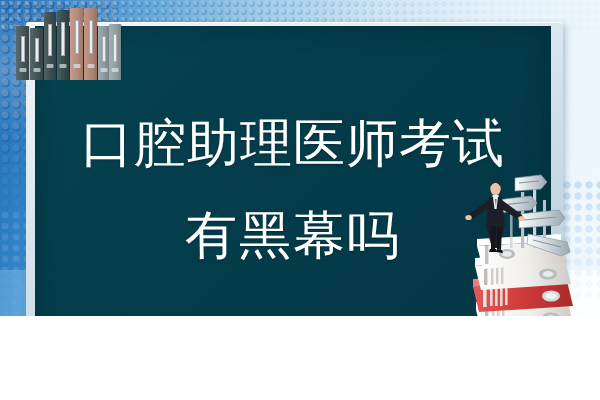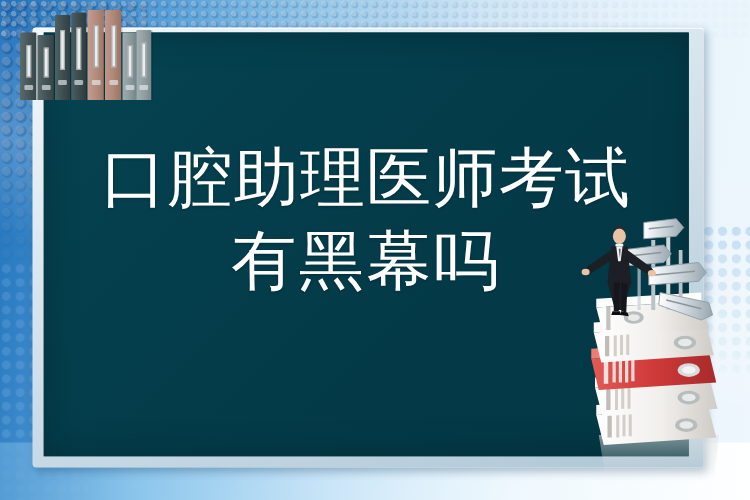--- a/index.html
+++ b/index.html
@@ -6,21 +6,21 @@
   * { margin:0; padding:0; box-sizing:border-box; }
   html, body {
     width:600px; height:400px;
     overflow:hidden;
     font-family:"DejaVu Sans","Liberation Sans",sans-serif;
   }
 
   
   #stage {
     position:relative;
-    width:600px; height:400px;
+    width:600px; height:316px;
     background:#eaf4fc;
     overflow:hidden;
   }
 
   
   .bg-base {
     position:absolute; inset:0;
     background:linear-gradient(100deg,
         #1f6fba 0%,
         #2f7fc4 8%,
@@ -119,21 +119,21 @@
     text-align:center;
     color:#ffffff;
     font-weight:300;
     font-size:52px;
     line-height:66px;
     letter-spacing:1px;
     text-shadow:0 1px 2px rgba(0,0,0,0.25);
     white-space:nowrap;
   }
   .headline .ln { display:block; }
-  .headline .ln2 { letter-spacing:2px; }
+  .headline .ln2 { letter-spacing:2px;margin-top:26px; }
 
   
   .binders { position:absolute; left:14px; top:4px; width:110px; height:76px; }
   .binder {
     position:absolute;
     bottom:0;
     border-radius:1px 1px 0 0;
     box-shadow:1px 0 0 rgba(0,0,0,0.18);
   }
   .binder .lbl {

